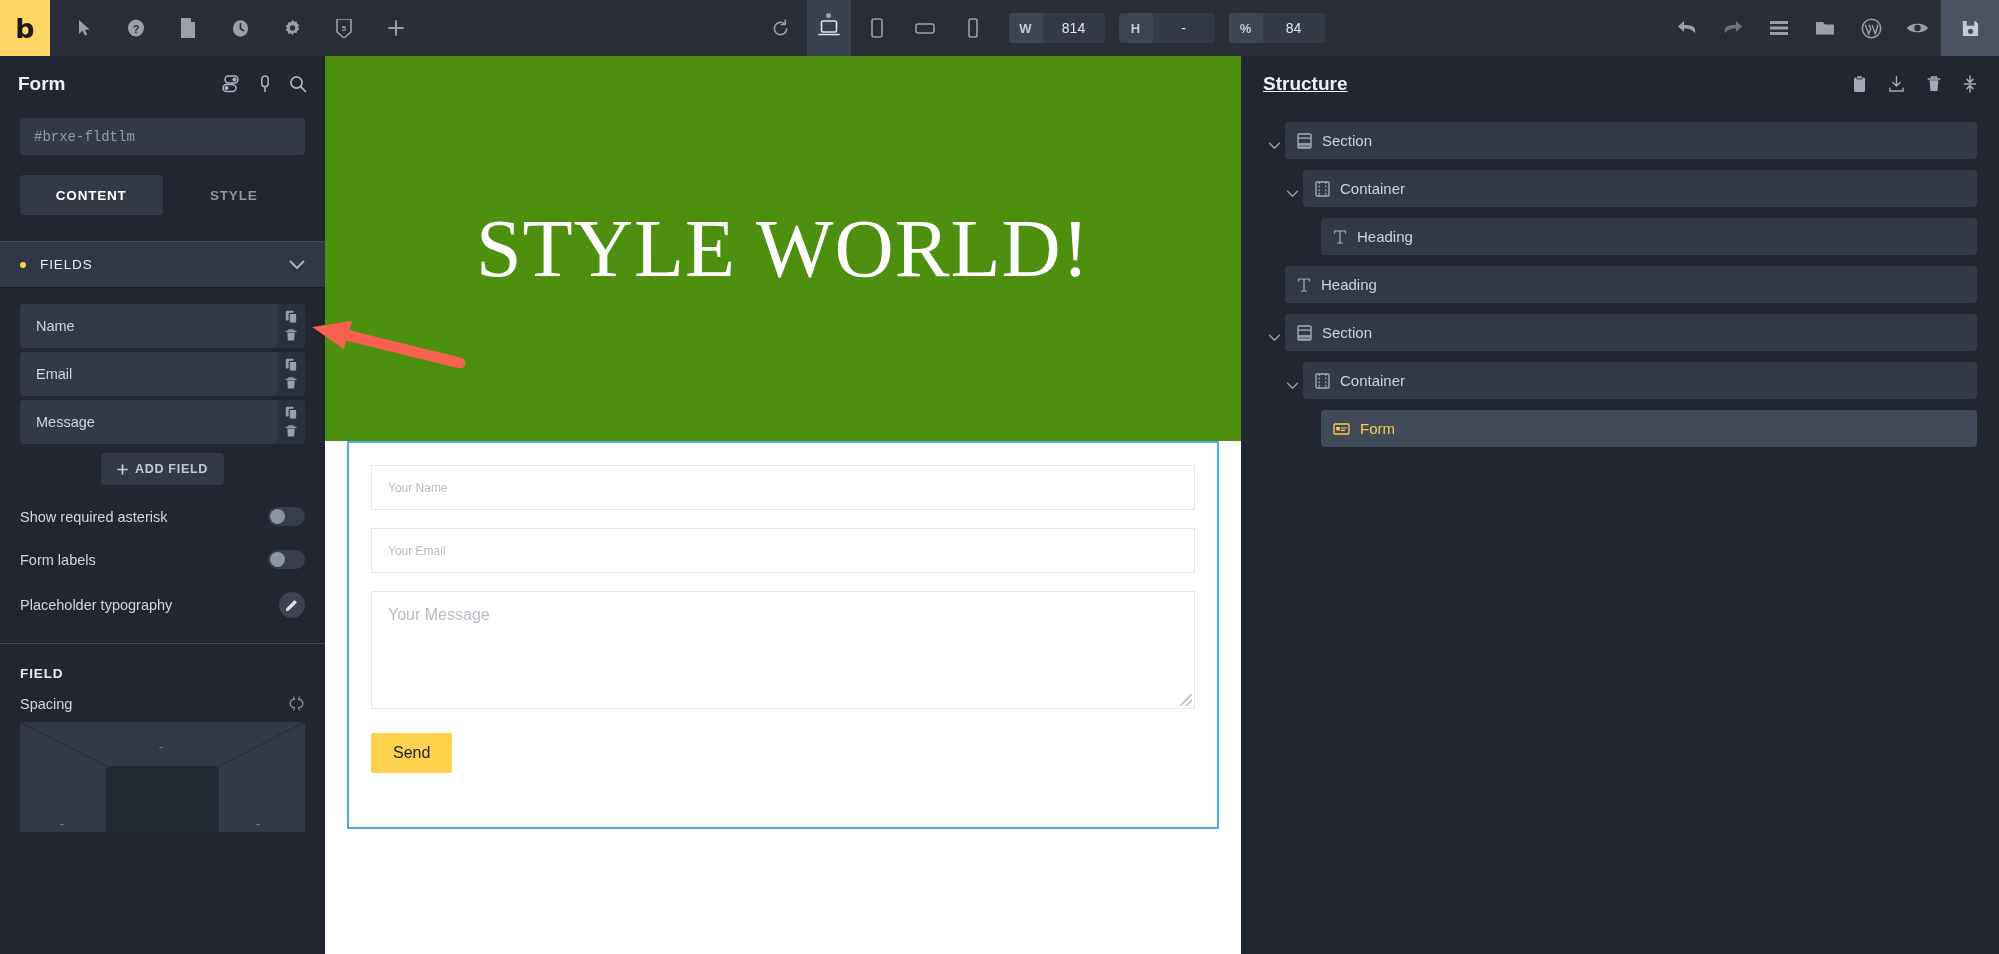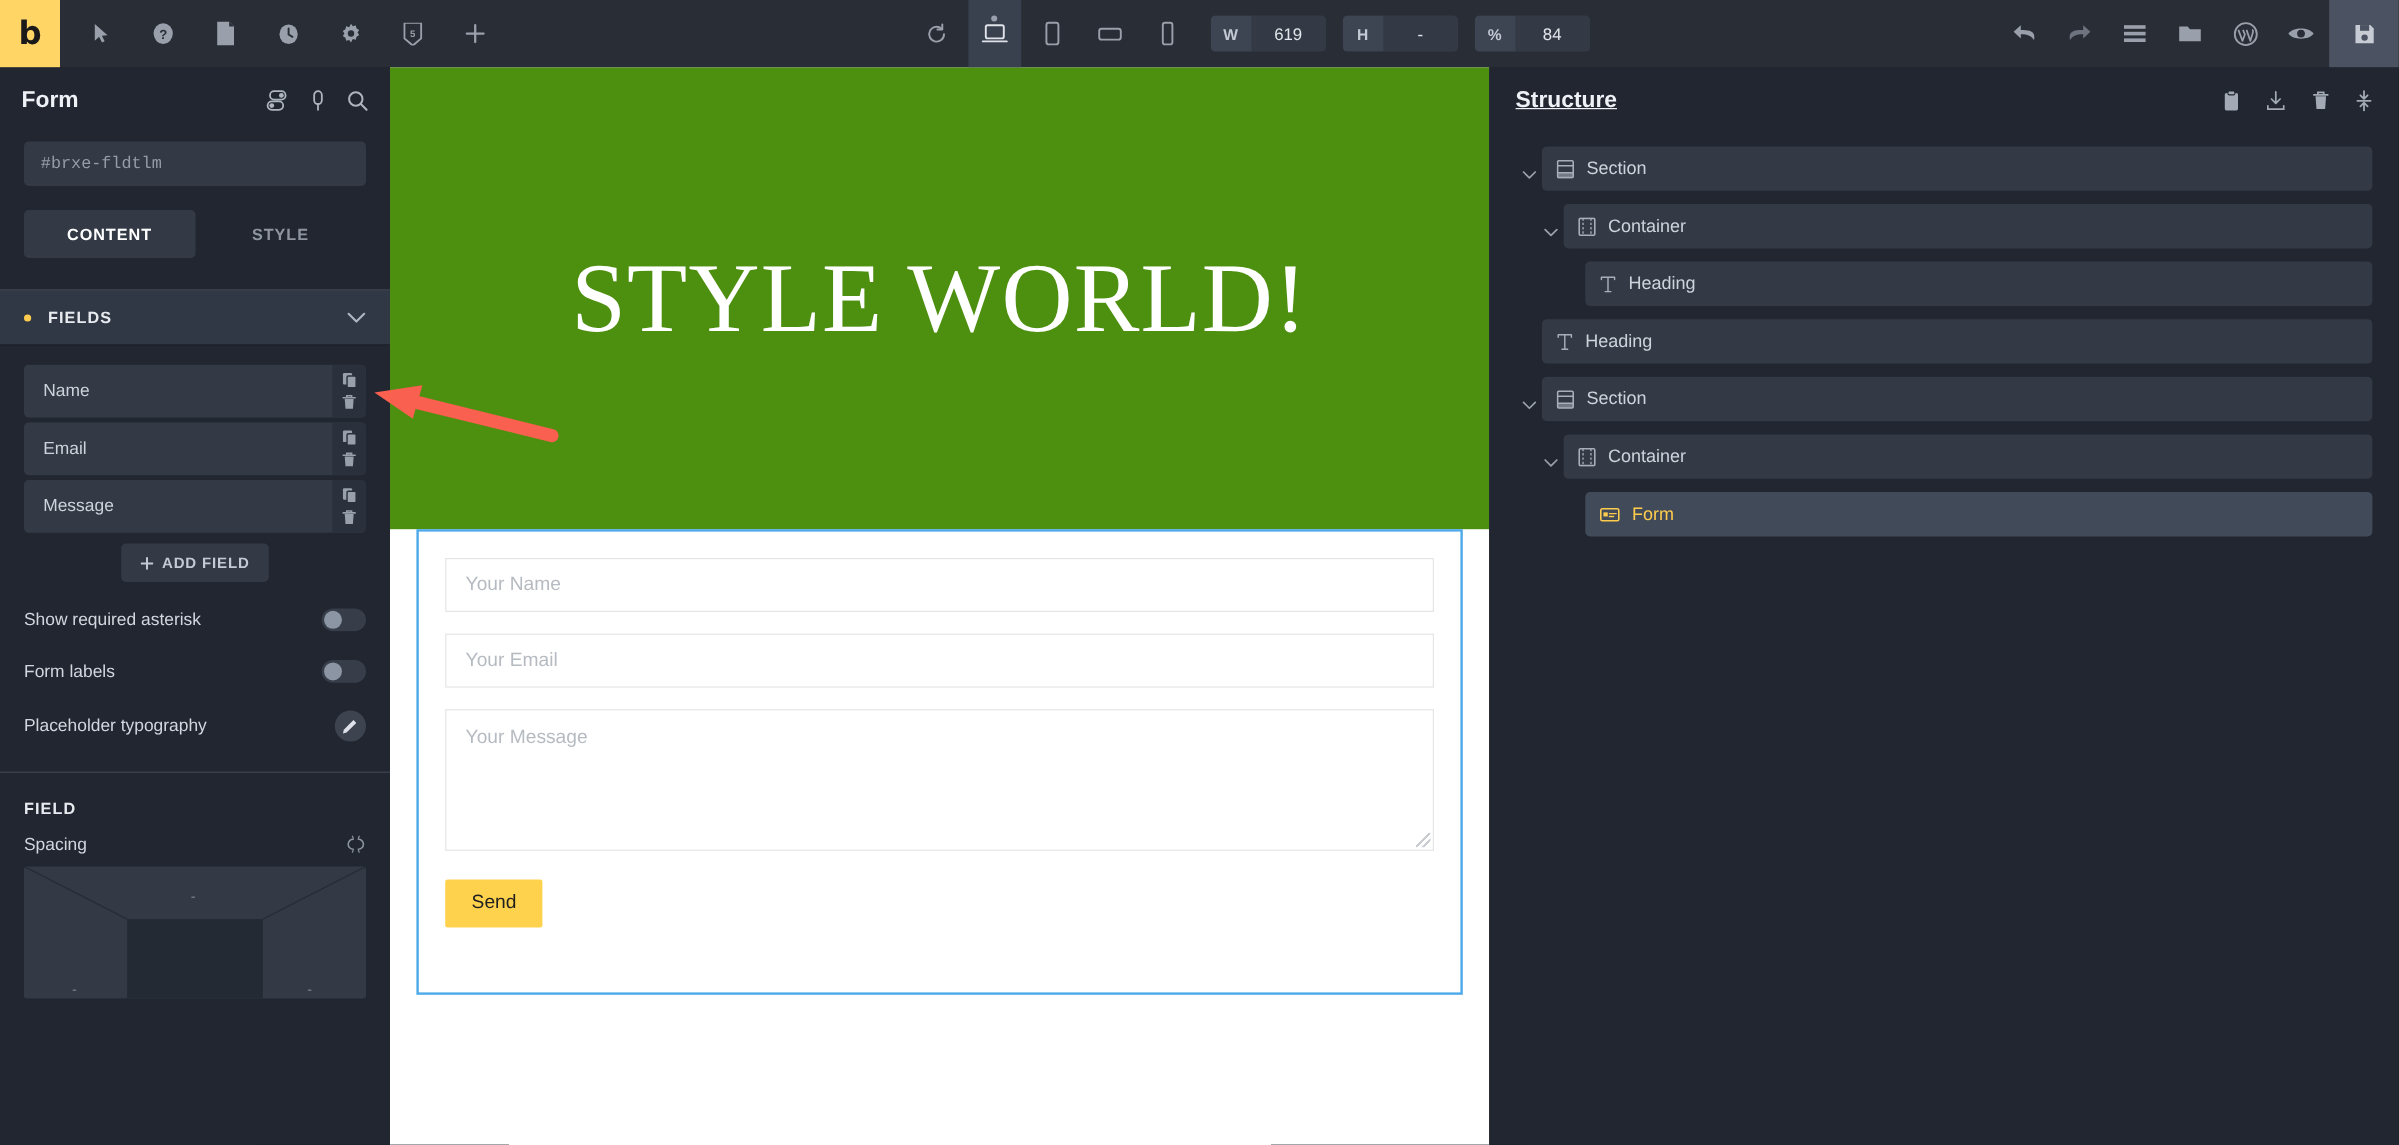--- a/index.html
+++ b/index.html
@@ -83,21 +83,21 @@
   .lp-scroll { flex: 1; overflow: hidden; margin-top: 26px; }
 
   .accordion {
     background: #313845; border-top: 1px solid #3f4654; border-bottom: 1px solid #171b21;
     height: 47px; display: flex; align-items: center; padding: 0 20px;
     position: relative;
   }
   .acc-dot {
     width: 6px; height: 6px; border-radius: 50%; background: #ffcc4d; margin-right: 14px;
   }
-  .acc-title { flex: 1; color: #e7eaef; font-size: 13.5px; font-weight: bold; letter-spacing: 0.9px; }
+  .acc-title { flex: 1; color: #e7eaef; font-size: 13.5px; font-weight: normal; letter-spacing: 0.9px; }
   .acc-chev { color: #aeb5c0; display: flex; }
 
   .fields-wrap { padding: 16px 20px 0 20px; position: relative; }
   .field-row {
     display: flex; background: #333a46; border-radius: 4px; margin-bottom: 4px;
     height: 44px; overflow: hidden; position: relative; justify-content: flex-end;
   }
   .field-name { flex: 1; display: flex; align-items: center; padding-left: 16px; color: #ced3db; font-size: 14.5px; }
   .field-acts {
     width: 28px; background: #2b313c; display: flex; flex-direction: column;
@@ -156,21 +156,21 @@
   .contact-head {
     text-align: center; padding: 36px 0 28px 0;
     font-family: "Liberation Serif", serif; font-size: 31px; color: #1a1a1a;
   }
   .form-box {
     margin: 0 22px; border: 2px solid #4ea9ea; border-top: 2px solid #4ea9ea;
     padding: 22px 22px 54px 22px;
   }
   .f-input {
     height: 45px; border: 1px solid #e3e5e8; display: flex; align-items: center;
-    padding: 0 16px; color: #b6bbc2; font-size: 16px; margin-bottom: 18px;
+    padding: 0 16px; color: #b6bbc2; font-size: 12px; margin-bottom: 18px;
   }
   .f-textarea {
     height: 118px; border: 1px solid #e3e5e8; padding: 14px 16px;
     color: #b6bbc2; font-size: 16px; margin-bottom: 24px; position: relative;
   }
   .f-textarea .grip {
     position: absolute; right: 2px; bottom: 2px; width: 12px; height: 12px;
     background:
       linear-gradient(135deg, transparent 45%, #c9ccd1 45%, #c9ccd1 55%, transparent 55%),
       linear-gradient(135deg, transparent 70%, #c9ccd1 70%, #c9ccd1 80%, transparent 80%);
@@ -286,21 +286,21 @@
           </svg>
       </div>
       <div class="tb-btn">
         <svg width="14" height="22" viewBox="0 0 14 22">
             <rect x="3" y="2" width="8" height="18" rx="1.8" fill="none" stroke="currentColor" stroke-width="1.6"></rect>
           </svg>
       </div>
 
       <div class="dim-group">
         <div class="dim-label">W</div>
-        <div class="dim-val">619</div>
+        <div class="dim-val">814</div>
       </div>
       <div class="dim-group">
         <div class="dim-label">H</div>
         <div class="dim-val">-</div>
       </div>
       <div class="dim-group">
         <div class="dim-label">%</div>
         <div class="dim-val">84</div>
       </div>
     </div>

